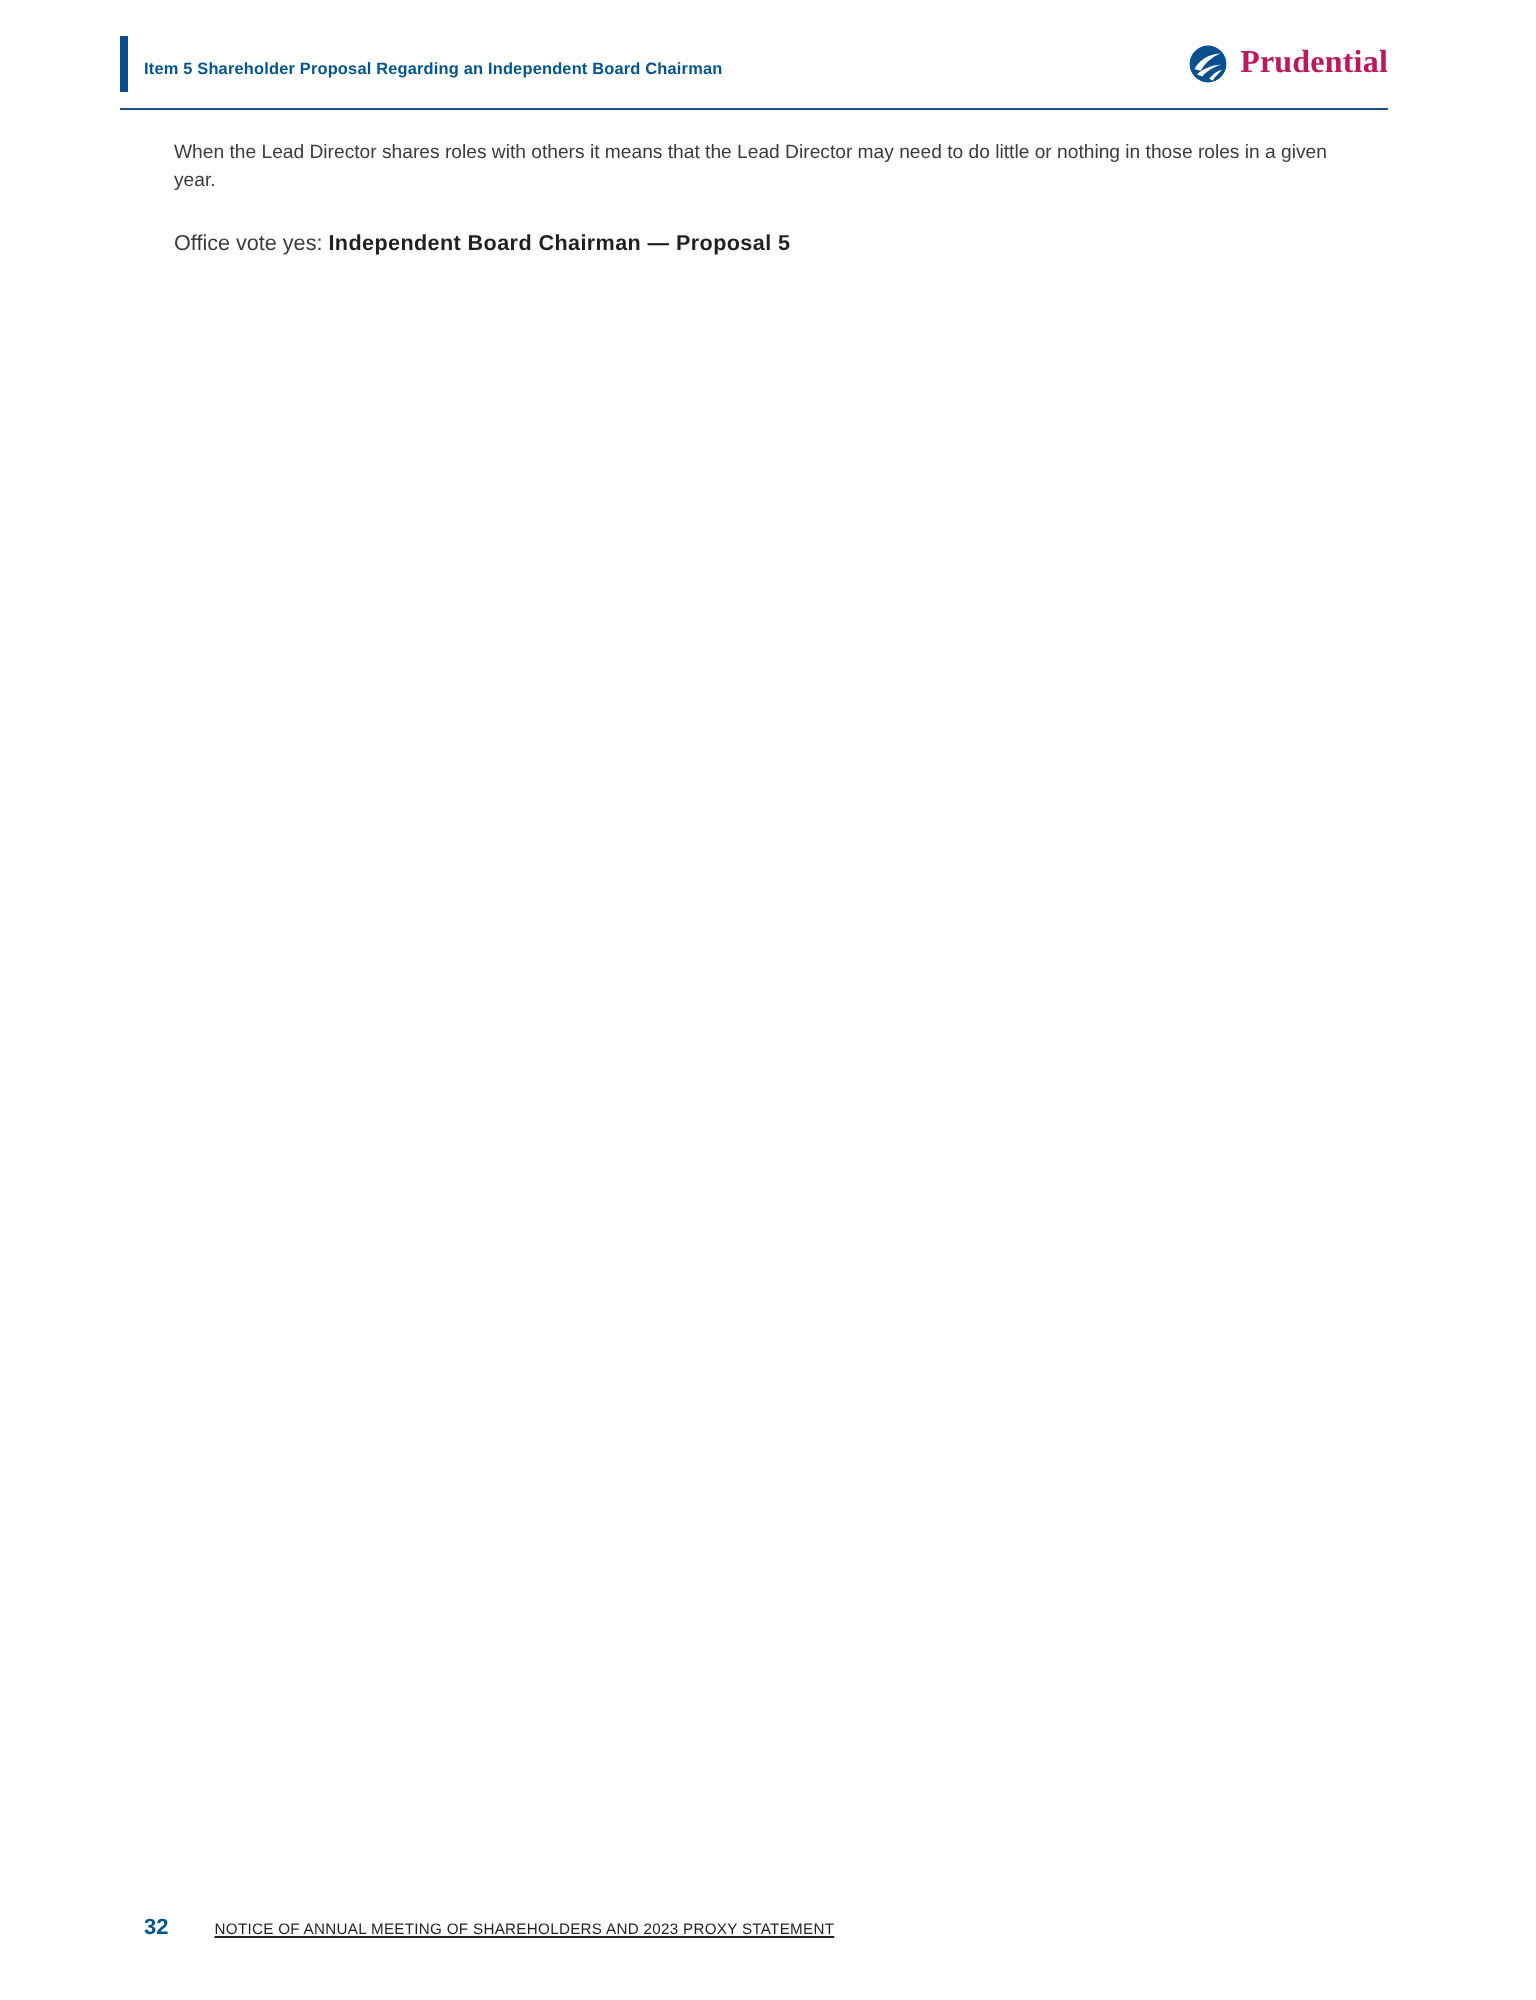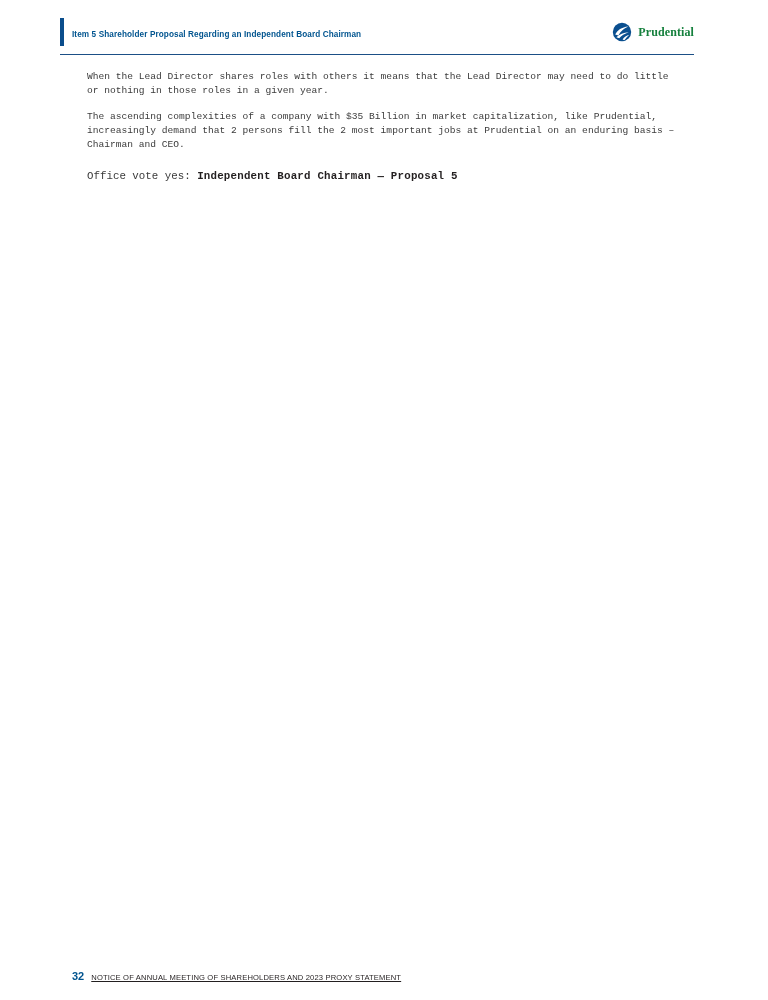--- a/index.html
+++ b/index.html
@@ -68,33 +68,32 @@
     align-items: center;
     gap: 6px;
   }
   .logo-mark {
     width: 20px;
     height: 20px;
     flex: 0 0 auto;
   }
   .logo-text {
     font-family: "Liberation Serif", serif;
-    font-size: 12px;
+    font-size: 16px;
     font-weight: bold;
-    color: #15803d;
+    color: #be185d;
     letter-spacing: 0.1px;
   }
 
   
   .content {
     position: absolute;
     left: 87px;
     top: 70px;
     width: 592px;
-    font-family: Liberation Mono, monospace;
   }
   .para {
     font-size: 9.6px;
     line-height: 14px;
     color: #3b3b3b;
     margin: 0 0 12px 0;
     text-align: left;
   }
   .para:last-child { margin-bottom: 0; }
 
@@ -108,24 +107,24 @@
     font-weight: bold;
     color: #231f20;
     letter-spacing: 0.2px;
     text-align: center;
   }
 
   
   .footer {
     position: absolute;
     left: 72px;
-    bottom: 18px;
+    bottom: 30px;
     display: flex;
     align-items: baseline;
-    gap: 7px;
+    gap: 23px;
     justify-content: space-between;
   }
   .footer-page {
     font-size: 11px;
     font-weight: bold;
     color: #00548f;
   }
   .footer-text {
     font-size: 7.6px;
     color: #231f20;
@@ -151,21 +150,20 @@
         <path d="M3.2 12.6 C5.5 8.2, 9.5 5.2, 16.4 4.6 C12.2 6.4, 8.6 9.2, 6.4 13.4 Z" fill="#ffffff"></path>
         <path d="M4.4 15.2 C7.4 12.4, 11.6 10.6, 16.8 10.2 C12.6 11.6, 9.2 13.6, 7.2 16.2 Z" fill="#ffffff"></path>
         <path d="M10.6 17.4 C12.2 15.2, 14.4 13.6, 17.2 12.8 C15.4 14.6, 13.6 16.4, 12.4 18.2 Z" fill="#ffffff"></path>
       </svg>
     </span>
     <span class="logo-text">Prudential</span>
   </div>
 
   <div class="content">
     <p class="para">When the Lead Director shares roles with others it means that the Lead Director may need to do little or nothing in those roles in a given year.</p>
-    <p class="para">The ascending complexities of a company with $35 Billion in market capitalization, like Prudential, increasingly demand that 2 persons fill the 2 most important jobs at Prudential on an enduring basis – Chairman and CEO.</p>
     <p class="vote-line"><span>Office vote yes: </span><b>Independent Board Chairman — Proposal 5</b></p>
   </div>
 
   <div class="footer">
     <span class="footer-page">32</span>
     <span class="footer-text">NOTICE OF ANNUAL MEETING OF SHAREHOLDERS AND 2023 PROXY STATEMENT</span>
   </div>
 
 </div>
 

